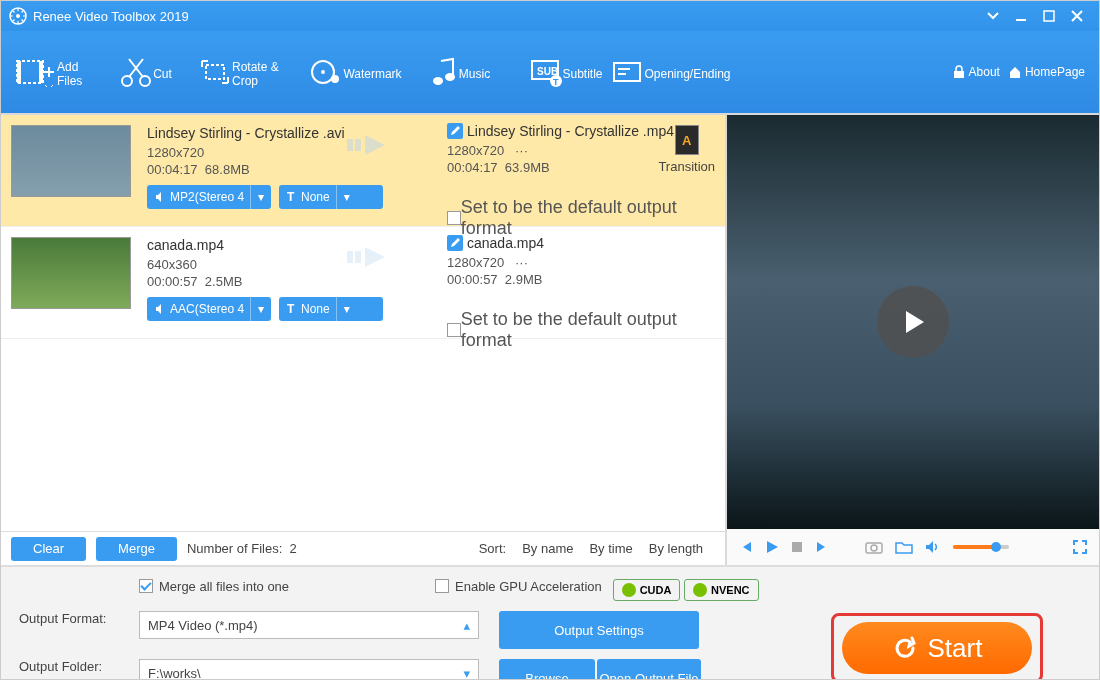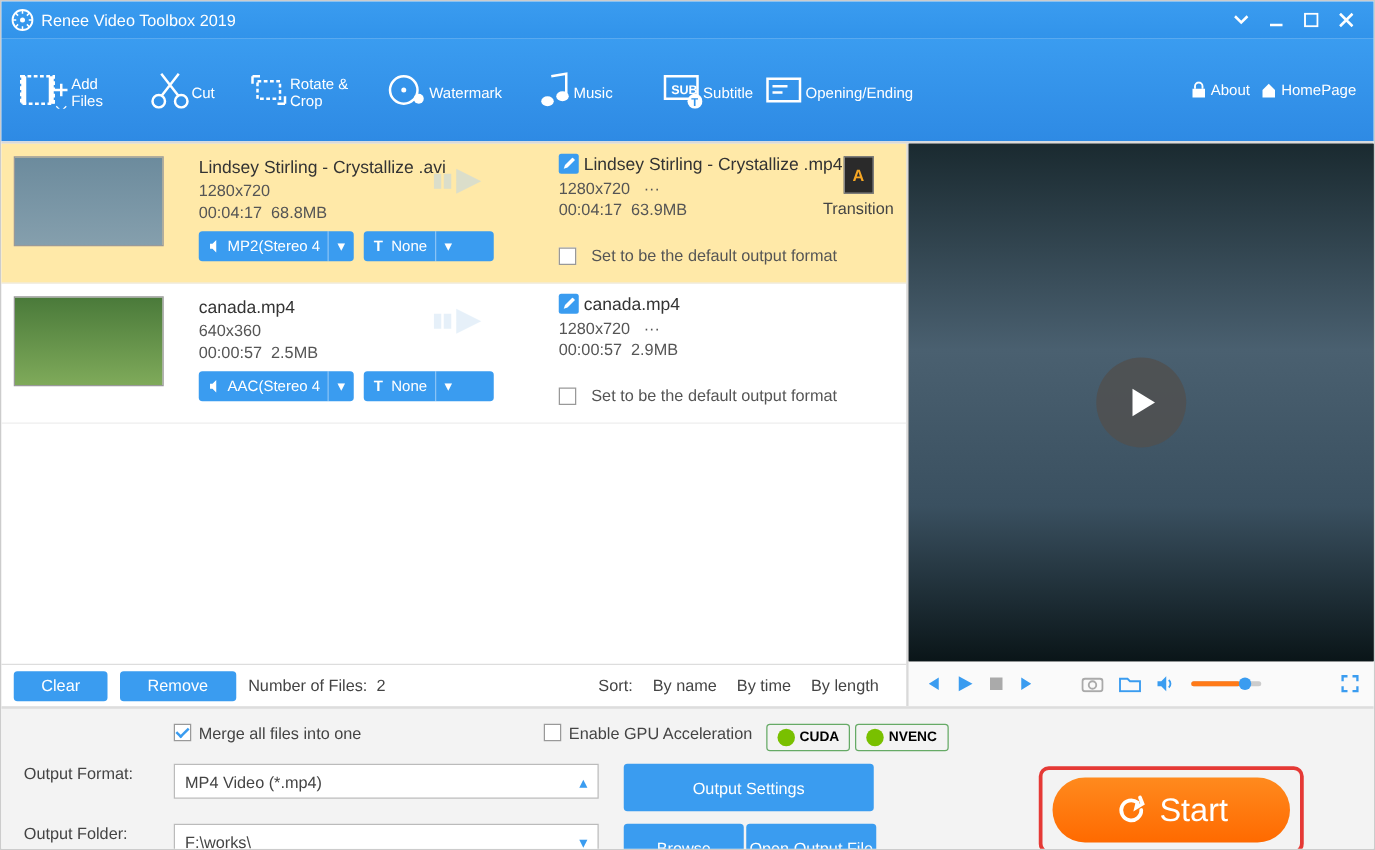--- a/index.html
+++ b/index.html
@@ -16,37 +16,37 @@
 .toolbar .spacer{flex:1;}
 .topright{display:flex;align-items:center;gap:8px;margin-right:14px;font-size:12px;}
 .topright .link{display:flex;align-items:center;gap:3px;cursor:pointer;}
 .main{display:flex;height:452px;border-top:2px solid #d9d9d9;}
 .filelist{width:724px;display:flex;flex-direction:column;}
 .file{display:flex;padding:10px 10px 8px 10px;border-bottom:1px solid #eee;position:relative;}
 .file.sel{background:#ffe9a8;}
 .thumb{width:120px;height:72px;background:#888;flex-shrink:0;border:1px solid #999;}
 .thumb.ice{background:linear-gradient(#6c8b9d,#859fad);}
 .thumb.trees{background:linear-gradient(#4a7a3a,#7faa5a);}
-.fileinfo{flex:1;padding-left:28px;position:relative;}
+.fileinfo{flex:1;padding-left:16px;position:relative;}
 .fname{font-size:14px;color:#333;margin-bottom:4px;}
 .fmeta{font-size:13px;color:#555;margin-bottom:2px;}
 .arrow{position:absolute;left:346px;top:18px;width:50px;height:24px;}
 .arrow svg{opacity:.5;}
 .outinfo{position:absolute;left:446px;top:8px;width:260px;}
 .outname{font-size:14px;color:#333;display:flex;align-items:center;gap:4px;}
 .editic{width:16px;height:16px;background:#3a9cf0;display:inline-flex;align-items:center;justify-content:center;border-radius:2px;}
 .transthumb{position:absolute;right:10px;top:10px;text-align:center;font-size:13px;color:#444;}
 .transthumb .tt{width:24px;height:30px;background:#2a2a2a;border:1px solid #888;margin:0 auto 4px;display:flex;align-items:center;justify-content:center;color:#f5a623;font-weight:bold;}
 .chips{display:flex;gap:8px;margin-top:8px;}
 .chip{background:#3a9cf0;color:#fff;font-size:12px;height:24px;display:flex;align-items:center;border-radius:3px;cursor:pointer;}
 .chip .cl{padding:0 6px 0 8px;border-right:1px solid rgba(255,255,255,.4);display:flex;align-items:center;height:100%;overflow:hidden;white-space:nowrap;}
 .chip .cr{width:20px;text-align:center;}
 .chip.audio{width:124px;}
 .chip.sub{width:104px;}
-.defaultrow{position:absolute;left:446px;top:82px;font-size:13px;color:#555;display:flex;align-items:center;gap:12px;}
+.defaultrow{position:absolute;left:446px;top:82px;font-size:18px;color:#555;display:flex;align-items:center;gap:0;}
 .defaultrow .cb{width:14px;height:14px;border:1px solid #999;background:#fff;}
 .preview{flex:1;display:flex;flex-direction:column;border-left:2px solid #d9d9d9;}
 .vid{flex:1;background:#000;display:flex;align-items:center;justify-content:center;position:relative;}
 .vid .frame{position:absolute;inset:0;background:linear-gradient(#1a2a30,#4a6070 40%,#3a5060 70%,#0a1518);}
 .playbtn{width:72px;height:72px;border-radius:50%;background:rgba(80,80,80,.85);display:flex;align-items:center;justify-content:center;z-index:2;}
 .pcontrols{height:36px;background:#fafafa;display:flex;align-items:center;padding:0 12px;gap:12px;}
 .pcontrols .cbtn{color:#3a9cf0;cursor:pointer;display:flex;align-items:center;}
 .volslide{width:56px;height:4px;background:#ccc;position:relative;border-radius:2px;}
 .volslide .fill{position:absolute;height:4px;background:#ff7a18;border-radius:2px;width:70%;}
 .volslide .knob{position:absolute;width:10px;height:10px;border-radius:50%;background:#3a9cf0;left:68%;top:-3px;}
@@ -278,21 +278,21 @@
       <div class="defaultrow">
           <span class="cb"></span>
           <span>Set to be the default output format</span>
         </div>
     </div>
 
     <div style="flex:1;"></div>
 
     <div class="listfoot">
       <button class="smallbtn">Clear</button>
-      <button class="smallbtn">Remove</button>
+      <button class="smallbtn">Merge</button>
       <span>Number of Files:</span>&nbsp;&nbsp;<span>2</span>
       <div class="sortlinks">
         <span>Sort:</span>
         <span style="cursor:pointer;">By name</span>
         <span style="cursor:pointer;">By time</span>
         <span style="cursor:pointer;">By length</span>
       </div>
     </div>
   </div>
 

